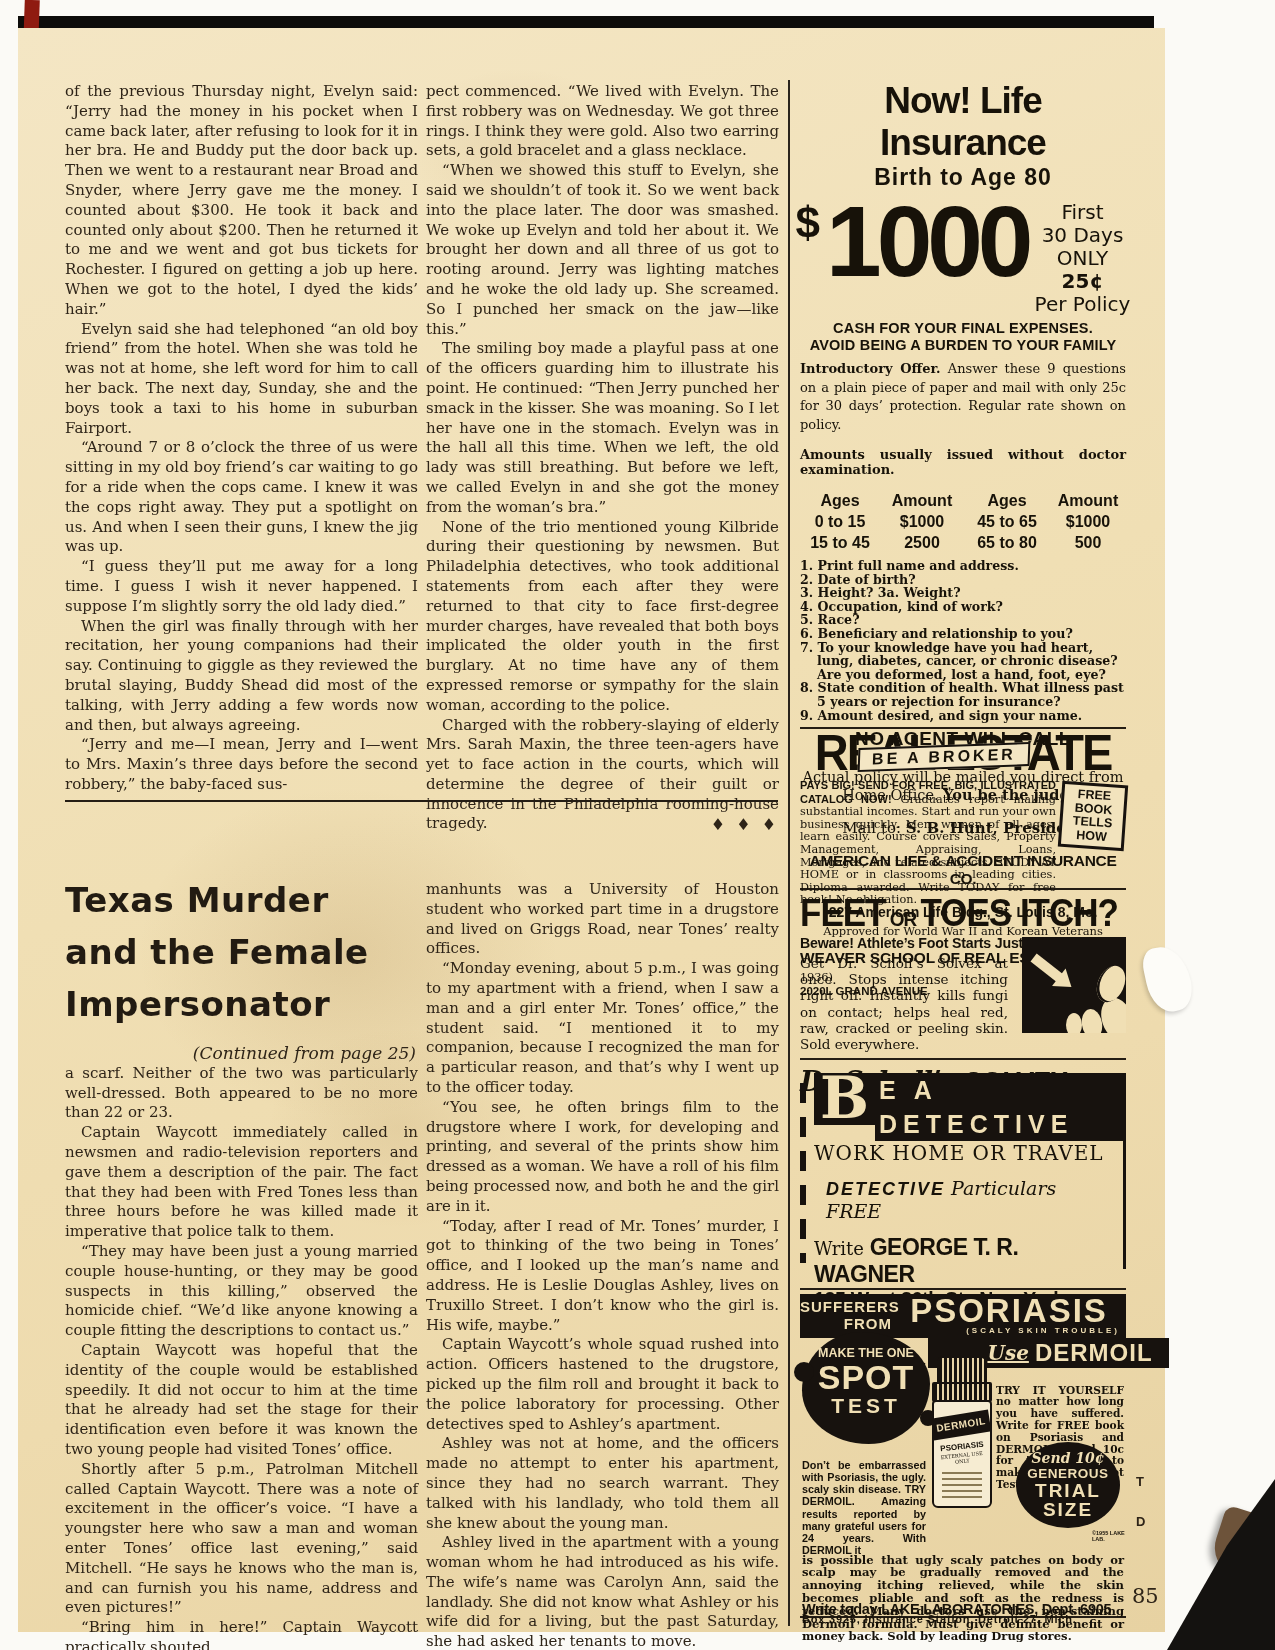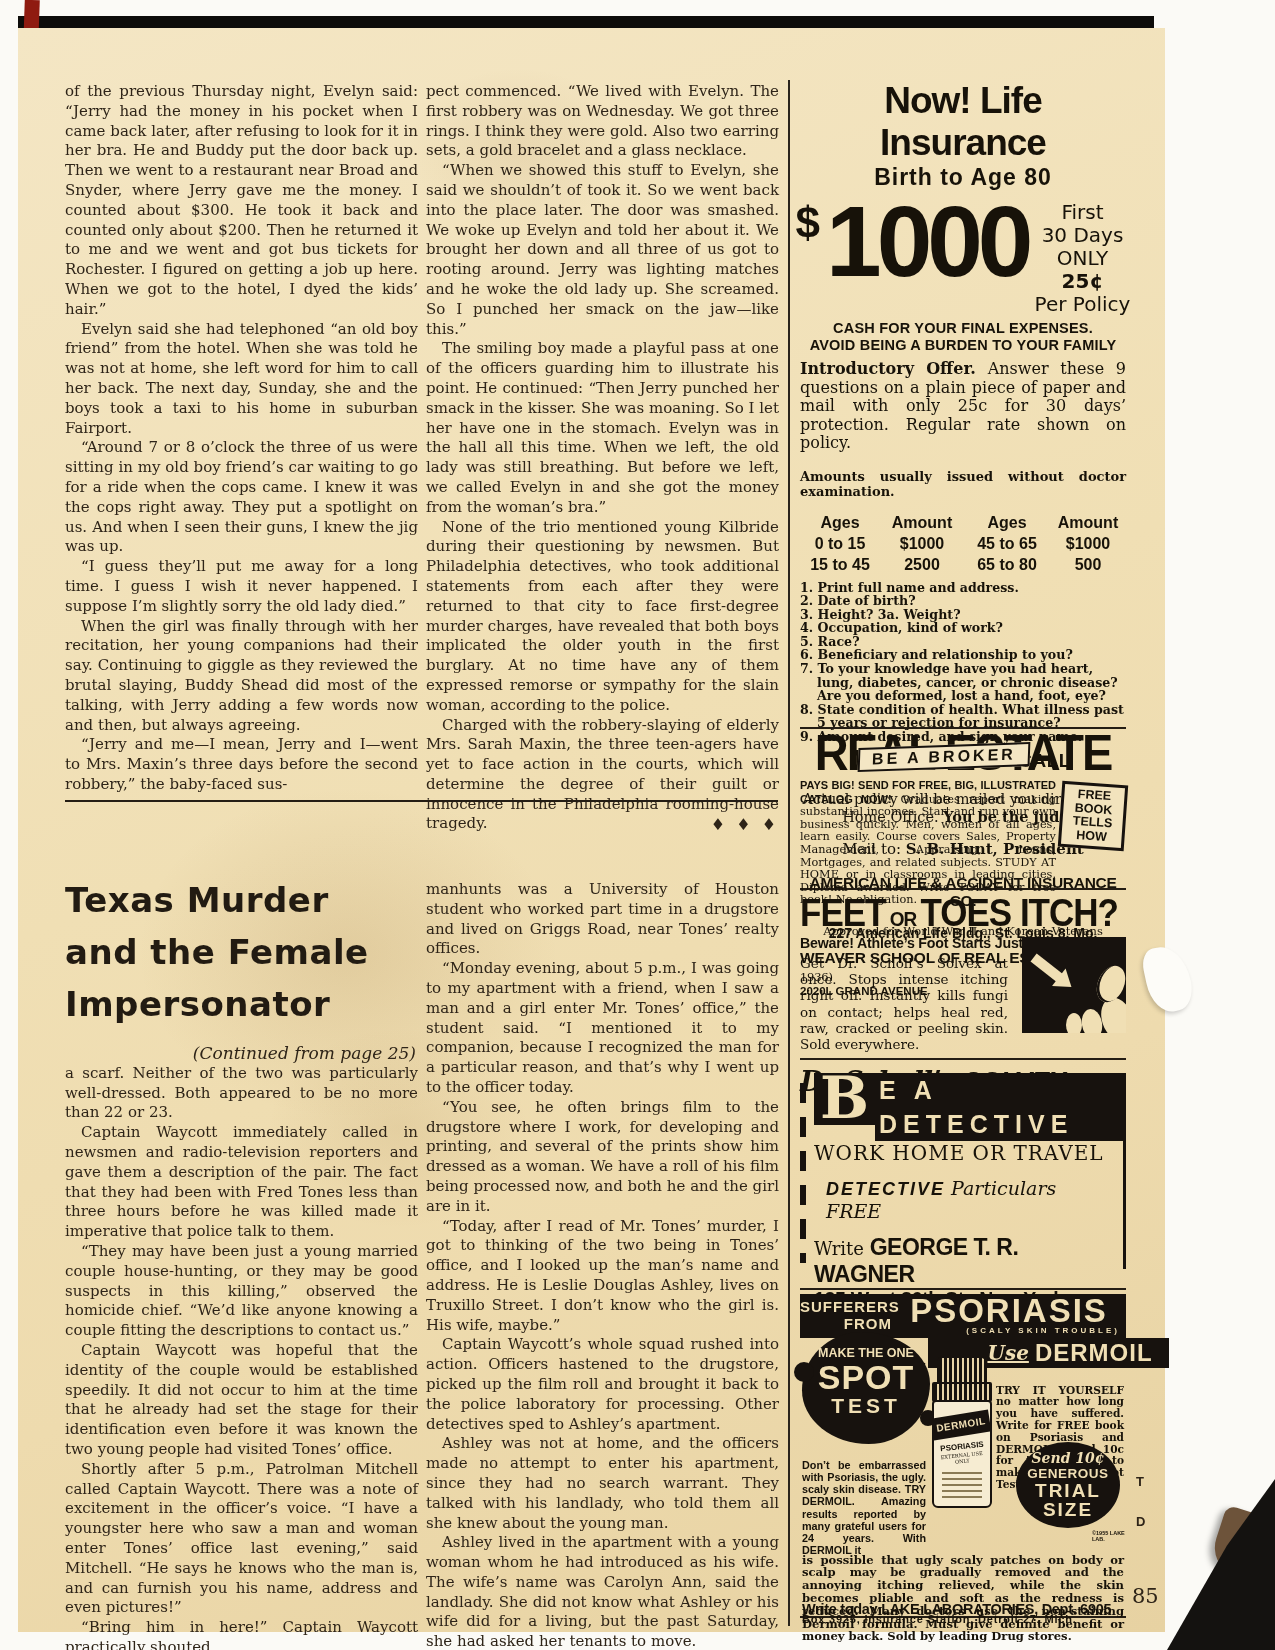--- a/index.html
+++ b/index.html
@@ -47,21 +47,21 @@
   
   .ad-insurance{top:0;height:645px;}
   .ins-h1{font-family:"Liberation Sans",sans-serif;font-weight:bold;font-size:37px;letter-spacing:-1px;text-align:center;margin:0;}
   .ins-h2{font-family:"Liberation Sans",sans-serif;font-weight:bold;font-size:23px;text-align:center;margin:0 0 4px 0;letter-spacing:1px;}
   .ins-amount{display:flex;align-items:flex-start;justify-content:center;gap:6px;}
   .ins-dollar{font-family:"Liberation Sans",sans-serif;font-weight:bold;font-size:44px;line-height:44px;margin-top:6px;}
   .ins-1000{font-family:"Liberation Sans",sans-serif;font-weight:bold;font-size:100px;line-height:92px;letter-spacing:-5px;}
   .ins-terms{font-family:"DejaVu Sans",sans-serif;font-size:20px;line-height:23px;text-align:center;margin-top:6px;min-width:96px;}
   .ins-terms .b{font-weight:bold;}
   .ins-cash{font-family:"Liberation Sans",sans-serif;font-weight:bold;font-size:14.5px;line-height:17px;text-align:center;margin-top:4px;letter-spacing:.2px;}
-  .ins-intro{font-size:16px;line-height:18.5px;text-align:justify;margin-top:6px;}
+  .ins-intro{font-size:13px;line-height:18.5px;text-align:justify;margin-top:6px;}
   .ins-intro .lead{font-weight:bold;}
   .ins-note{font-weight:bold;font-size:13px;line-height:15px;text-align:justify;margin-top:2px;}
   .ins-table{display:grid;grid-template-columns:80px 84px 86px 76px;font-family:"Liberation Sans",sans-serif;
     font-weight:bold;font-size:16px;line-height:21px;margin-top:4px;text-align:center;}
   .ins-q{font-weight:bold;font-size:12.6px;line-height:13.6px;margin-top:6px;}
   .ins-q div{padding-left:17px;text-indent:-17px;}
   .ins-noagent{font-family:"Liberation Sans",sans-serif;font-weight:bold;font-size:19px;text-align:center;margin-top:6px;letter-spacing:.5px;}
   .ins-policy{font-size:14.5px;line-height:17px;text-align:center;margin-top:3px;}
   .ins-policy .b{font-weight:bold;}
   .ins-mail{font-size:15px;text-align:center;margin-top:2px;}

